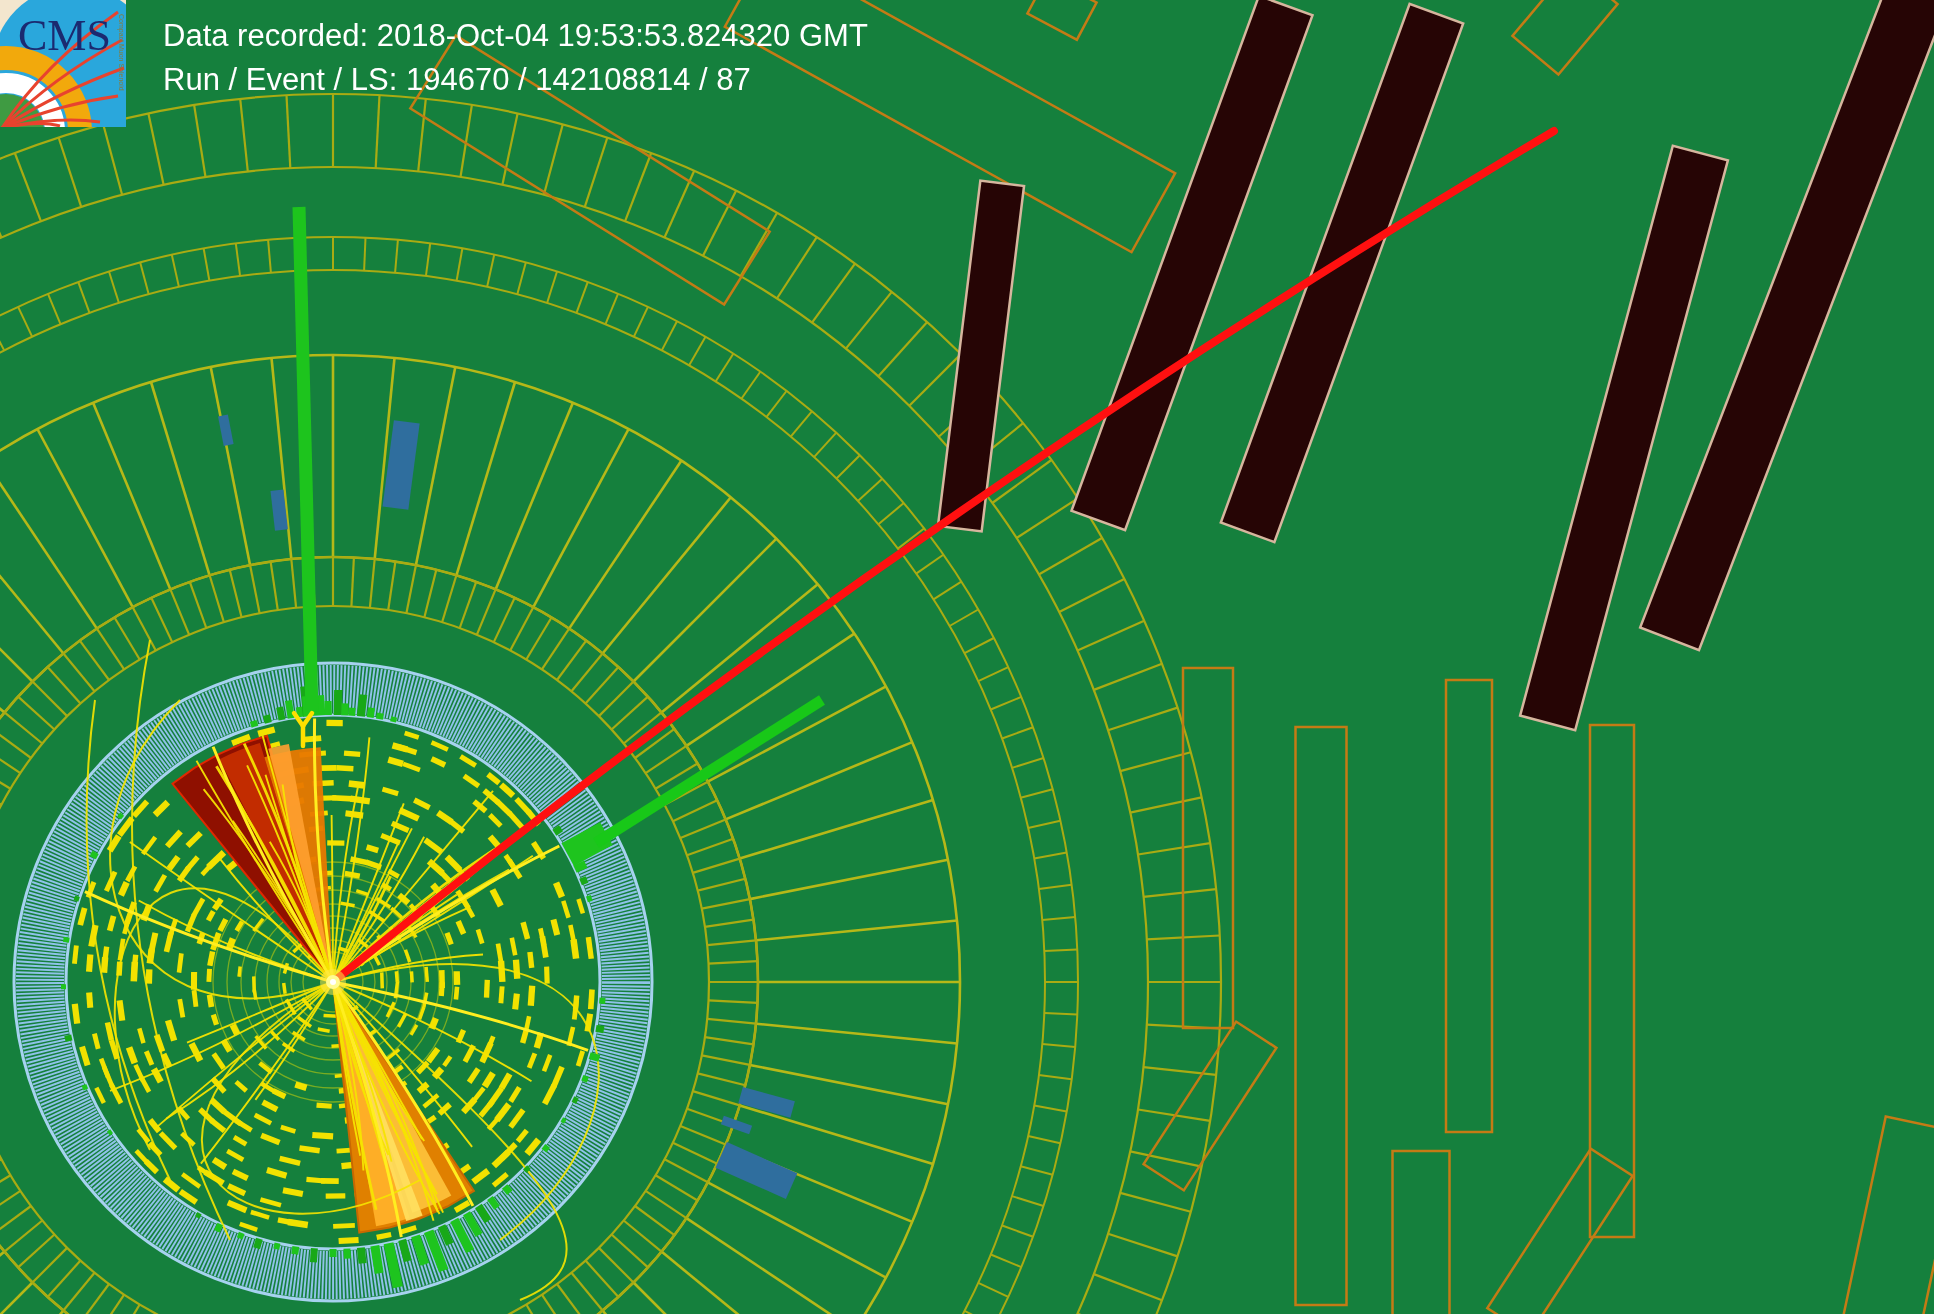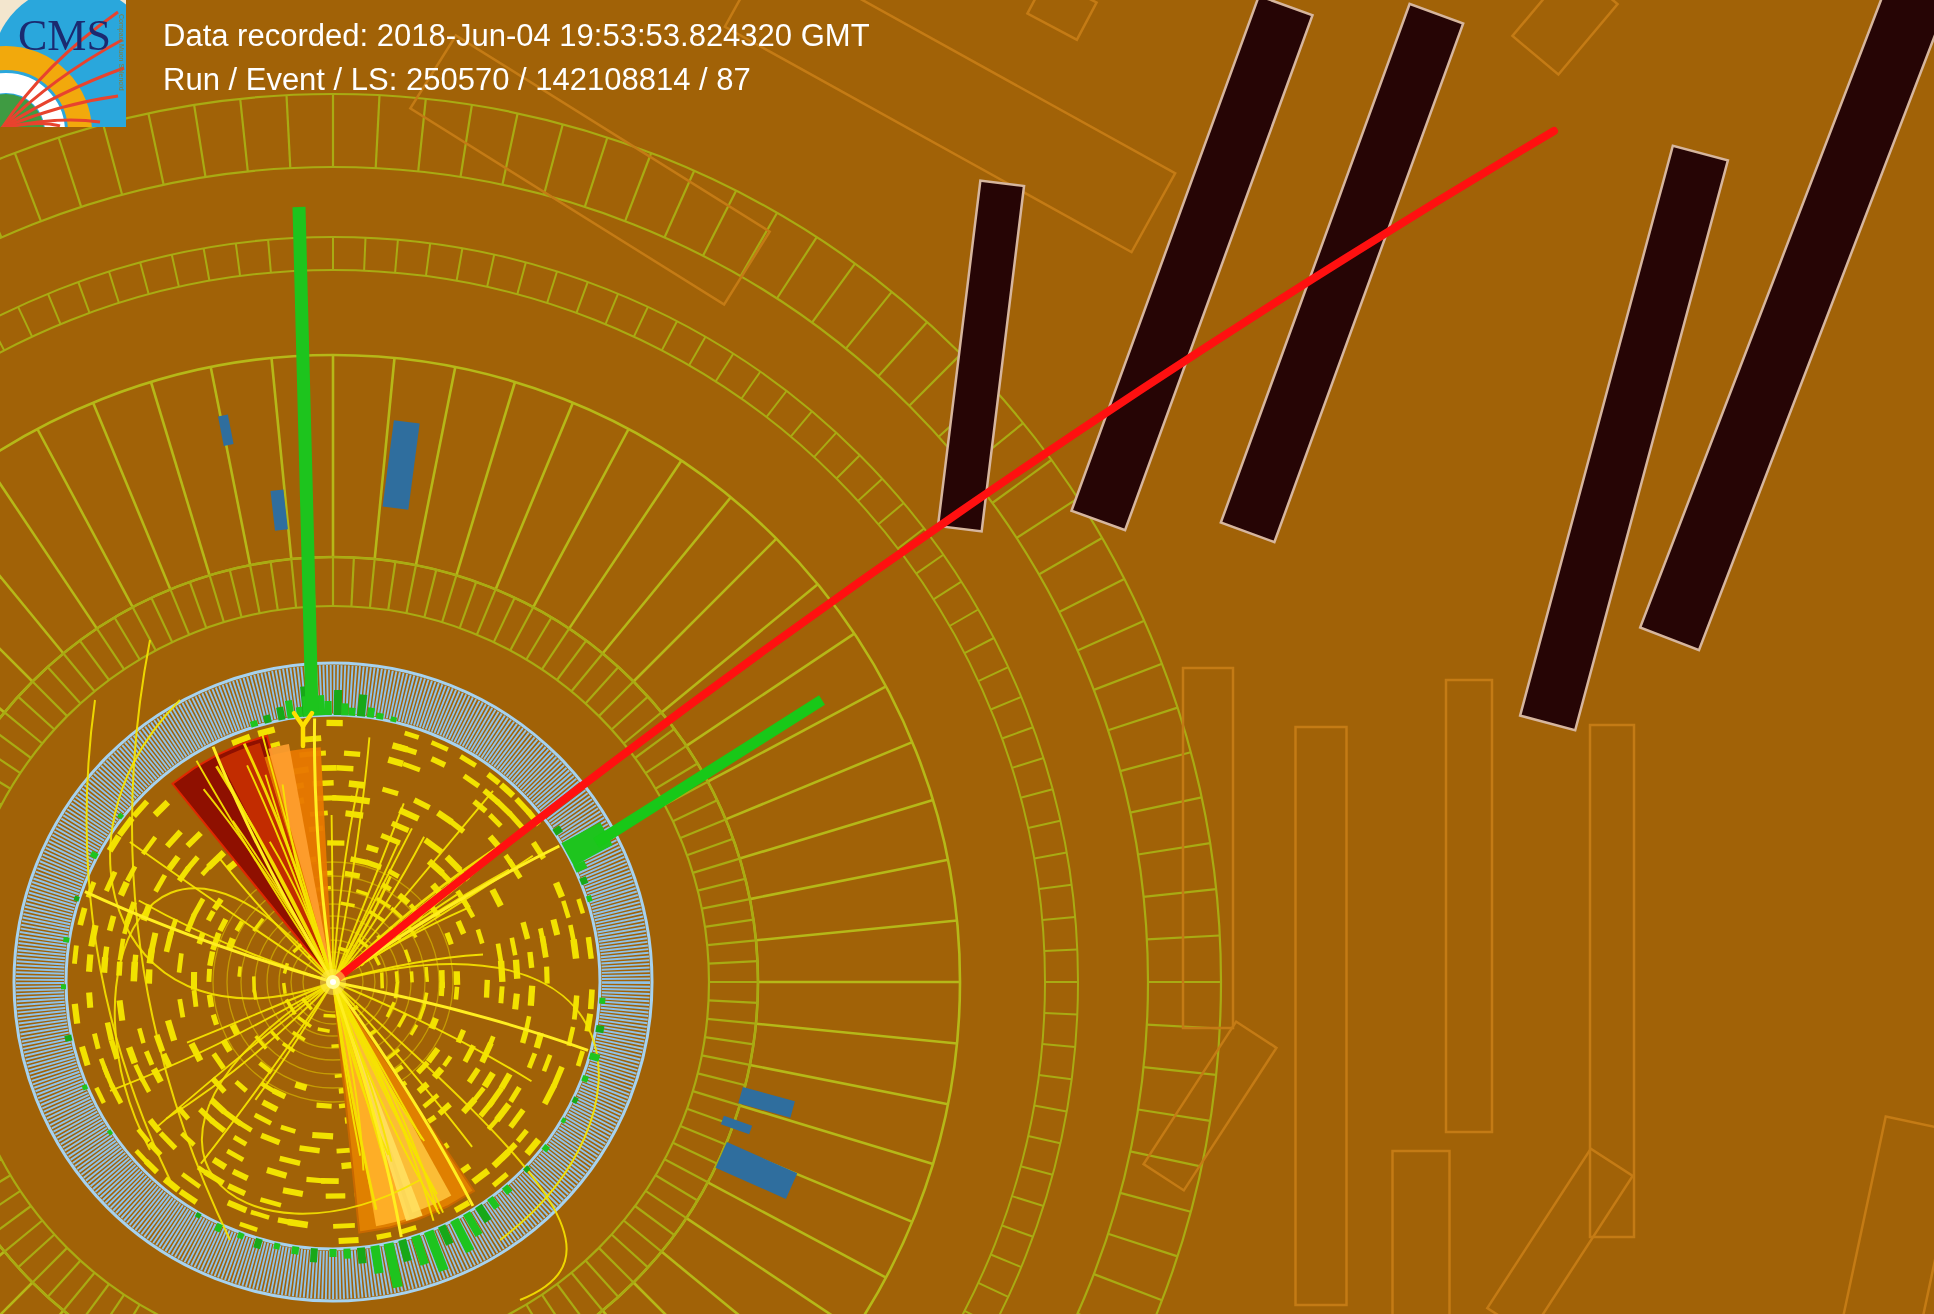--- a/index.html
+++ b/index.html
@@ -1,16 +1,16 @@
 <!DOCTYPE html>
 <html><head>
 <meta charset="utf-8">
 <style>
   html,body{margin:0;padding:0;background:#000;}
-  .stage{position:relative;width:1934px;height:1314px;background:#a16207;overflow:hidden;
+  .stage{position:relative;width:1934px;height:1314px;background:#15803d;overflow:hidden;
          font-family:"Liberation Sans",sans-serif;}
   .stage svg{position:absolute;left:0;top:0;}
   .hdr{position:absolute;left:163px;top:14px;color:#fff;}
   .hdr div{font-size:31px;line-height:44px;white-space:pre;}
   .logo{position:absolute;left:10px;top:9px;width:126px;height:127px;}
 </style>
 </head>
 <body>
 
 <div class="stage">
@@ -1079,16 +1079,16 @@
       <path d="M2,128 Q58,92 124,68"></path>
       <path d="M2,128 Q60,104 118,96"></path>
       <path d="M2,128 Q58,116 100,122"></path>
       <path d="M2,128 Q40,120 60,126"></path>
     </g>
     <text x="18" y="50" font-family="Liberation Serif, serif" font-size="44" fill="#1b2a70">CMS</text>
     <text x="119" y="14" font-family="Liberation Sans, sans-serif" font-size="7" fill="#8a7a35" transform="rotate(90,119,14)">Compact Muon Solenoid</text>
   </svg>
 
   <div class="hdr">
-    <div>Data recorded: 2018-Jun-04 19:53:53.824320 GMT</div>
-    <div>Run / Event / LS: 250570 / 142108814 / 87</div>
+    <div>Data recorded: 2018-Oct-04 19:53:53.824320 GMT</div>
+    <div>Run / Event / LS: 194670 / 142108814 / 87</div>
   </div>
 </div>
 
 </body></html>

